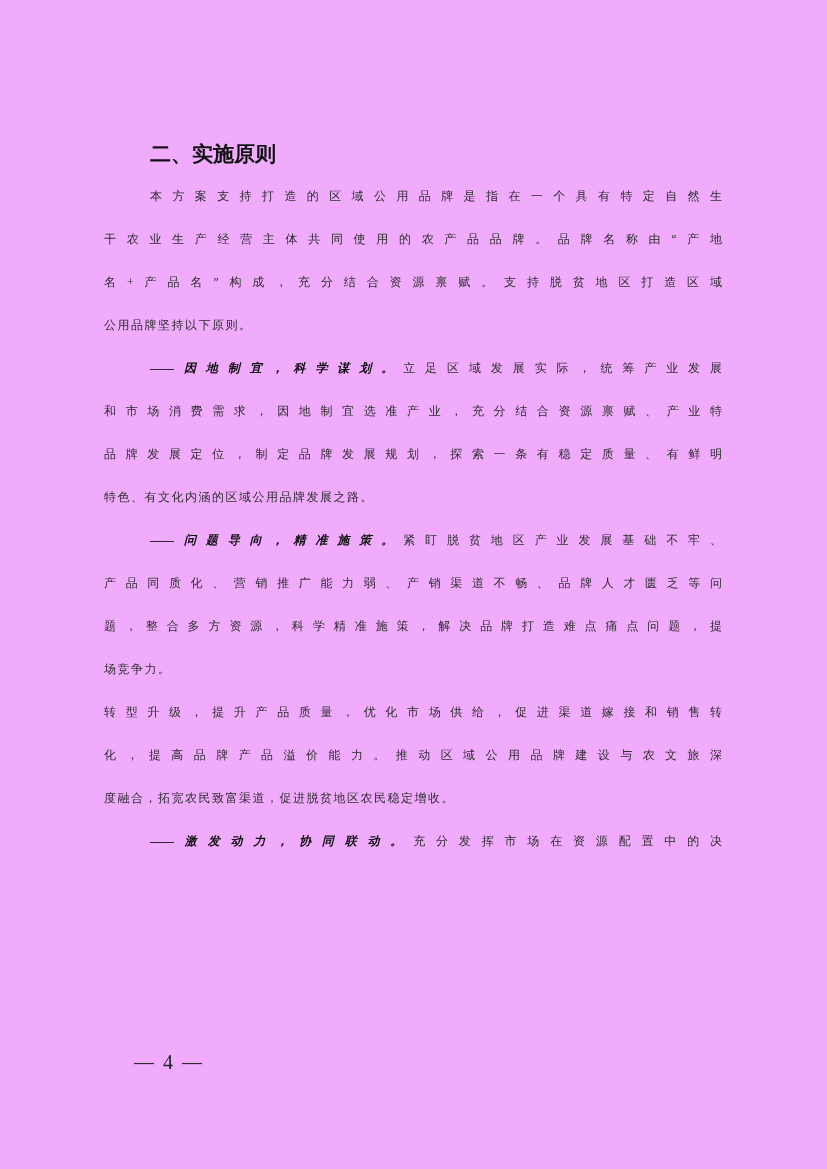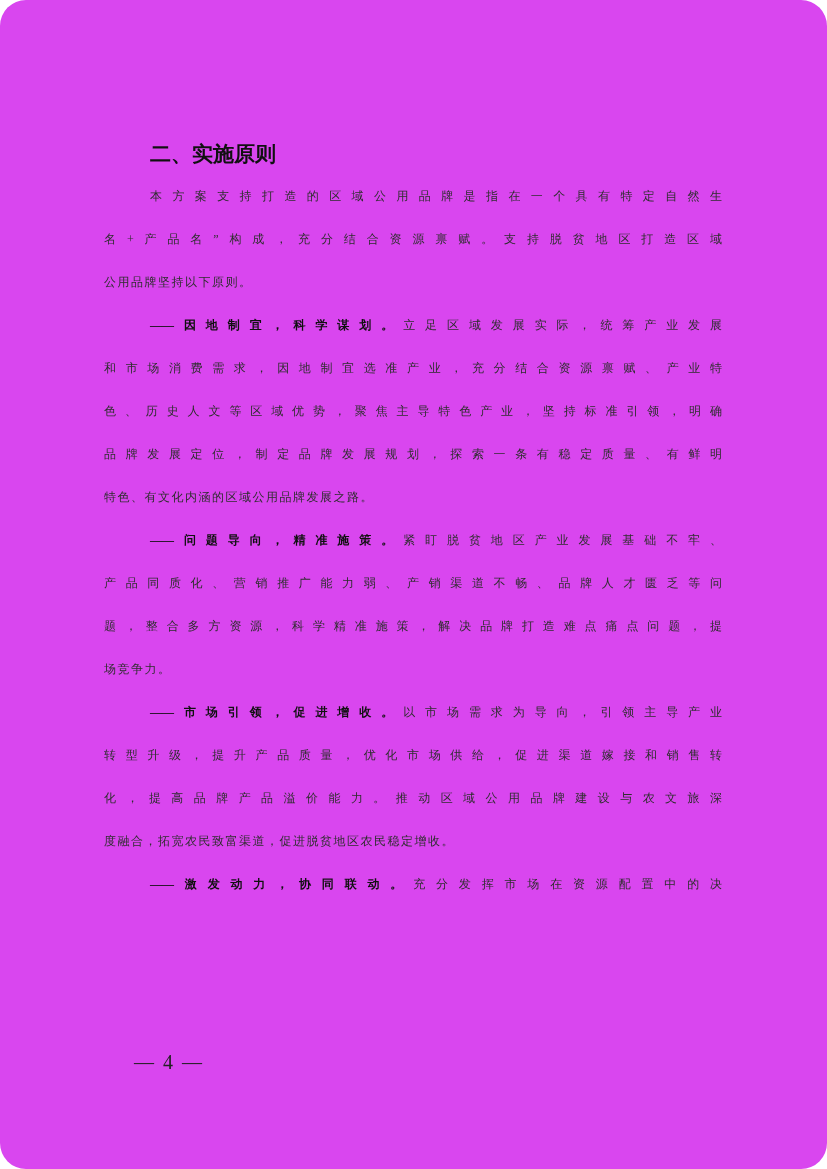--- a/index.html
+++ b/index.html
@@ -4,24 +4,23 @@
 <style>
   html, body {
     margin: 0;
     padding: 0;
     background: #ffffff;
   }
   .page {
     position: relative;
     width: 827px;
     height: 1169px;
-    background: #d946ef;
+    background: #f0abfc;
     overflow: hidden;
     font-family: "Liberation Serif", "DejaVu Serif", serif;
-    border-radius: 26px;
   }
   .text-area {
     position: absolute;
     left: 104px;
     top: 132px;
     width: 618px;
   }
   .line {
     height: 43px;
     line-height: 43px;
@@ -43,20 +42,21 @@
   .heading {
     font-family: "Liberation Sans", "DejaVu Sans", sans-serif;
     font-weight: 700;
     color: #101010;
     text-indent: 46px;
     font-size: 21px;
   }
   .lead {
     font-weight: 700;
     color: #101010;
+    font-style: italic;
   }
   .page-number {
     position: absolute;
     left: 134px;
     top: 1048px;
     height: 28px;
     line-height: 28px;
     font-size: 20px;
     letter-spacing: 2px;
     color: #222222;
@@ -65,35 +65,34 @@
 </style>
 </head>
 <body>
 
 <div class="page">
   <div class="text-area">
 
     <div class="line heading">二、实施原则</div>
 
     <div class="line just indent">本方案支持打造的区域公用品牌是指在一个具有特定自然生</div>
+    <div class="line just">干农业生产经营主体共同使用的农产品品牌。品牌名称由“产地</div>
     <div class="line just">名+产品名”构成，充分结合资源禀赋。支持脱贫地区打造区域</div>
     <div class="line short">公用品牌坚持以下原则。</div>
 
     <div class="line just indent"><span class="lead">——因地制宜，科学谋划。</span><span>立足区域发展实际，统筹产业发展</span></div>
     <div class="line just">和市场消费需求，因地制宜选准产业，充分结合资源禀赋、产业特</div>
-    <div class="line just">色、历史人文等区域优势，聚焦主导特色产业，坚持标准引领，明确</div>
     <div class="line just">品牌发展定位，制定品牌发展规划，探索一条有稳定质量、有鲜明</div>
     <div class="line short">特色、有文化内涵的区域公用品牌发展之路。</div>
 
     <div class="line just indent"><span class="lead">——问题导向，精准施策。</span><span>紧盯脱贫地区产业发展基础不牢、</span></div>
     <div class="line just">产品同质化、营销推广能力弱、产销渠道不畅、品牌人才匮乏等问</div>
     <div class="line just">题，整合多方资源，科学精准施策，解决品牌打造难点痛点问题，提</div>
     <div class="line short">场竞争力。</div>
 
-    <div class="line just indent"><span class="lead">——市场引领，促进增收。</span><span>以市场需求为导向，引领主导产业</span></div>
     <div class="line just">转型升级，提升产品质量，优化市场供给，促进渠道嫁接和销售转</div>
     <div class="line just">化，提高品牌产品溢价能力。推动区域公用品牌建设与农文旅深</div>
     <div class="line short">度融合，拓宽农民致富渠道，促进脱贫地区农民稳定增收。</div>
 
     <div class="line just indent"><span class="lead">——激发动力，协同联动。</span><span>充分发挥市场在资源配置中的决</span></div>
 
   </div>
 
   <div class="page-number">— 4 —</div>
 </div>

